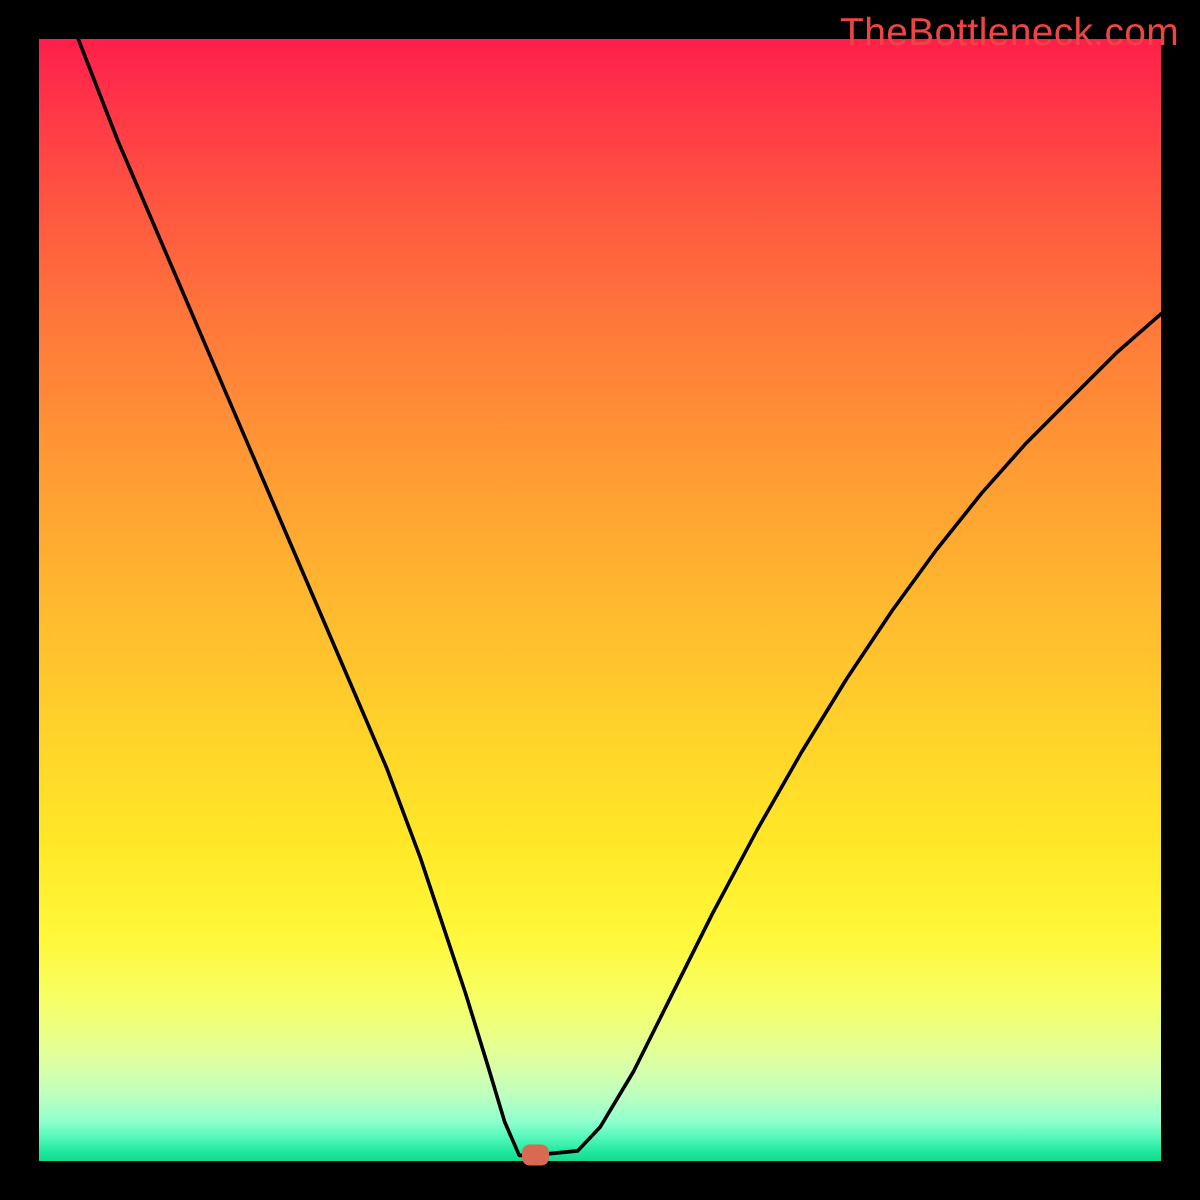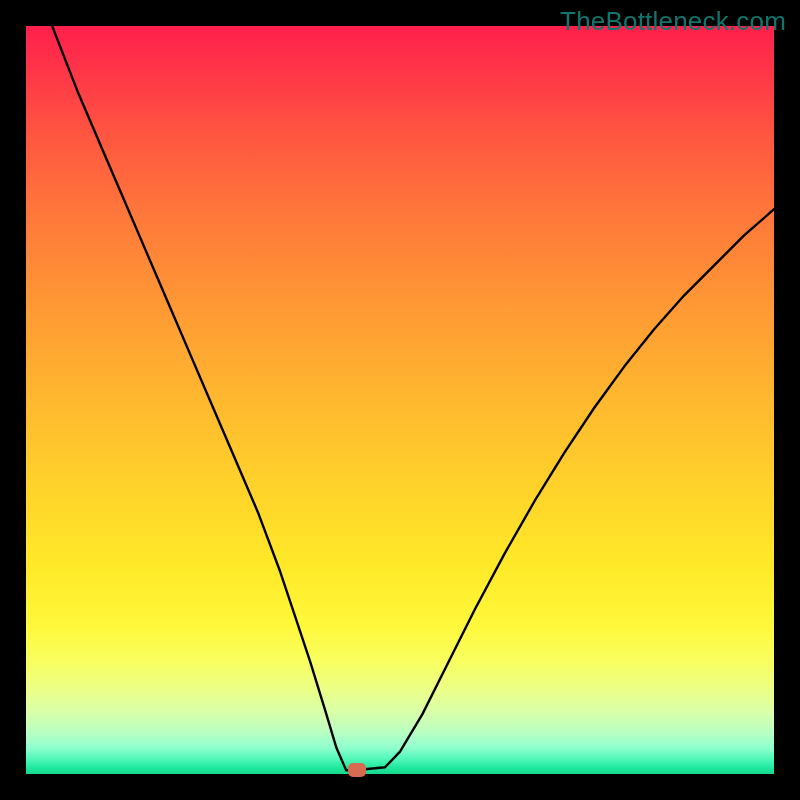--- a/index.html
+++ b/index.html
@@ -7,21 +7,21 @@
     width: 800px;
     height: 800px;
     background: #000;
     position: relative;
     font-family: Arial, Helvetica, sans-serif;
   }
   .watermark {
     position: absolute;
     top: 6px;
     right: 14px;
-    color: #0f766e;
+    color: #ef4444;
     font-size: 26px;
     font-weight: 500;
     letter-spacing: 0.2px;
     z-index: 5;
   }
   .plot-frame {
     position: absolute;
     left: 26px;
     top: 26px;
     width: 748px;

